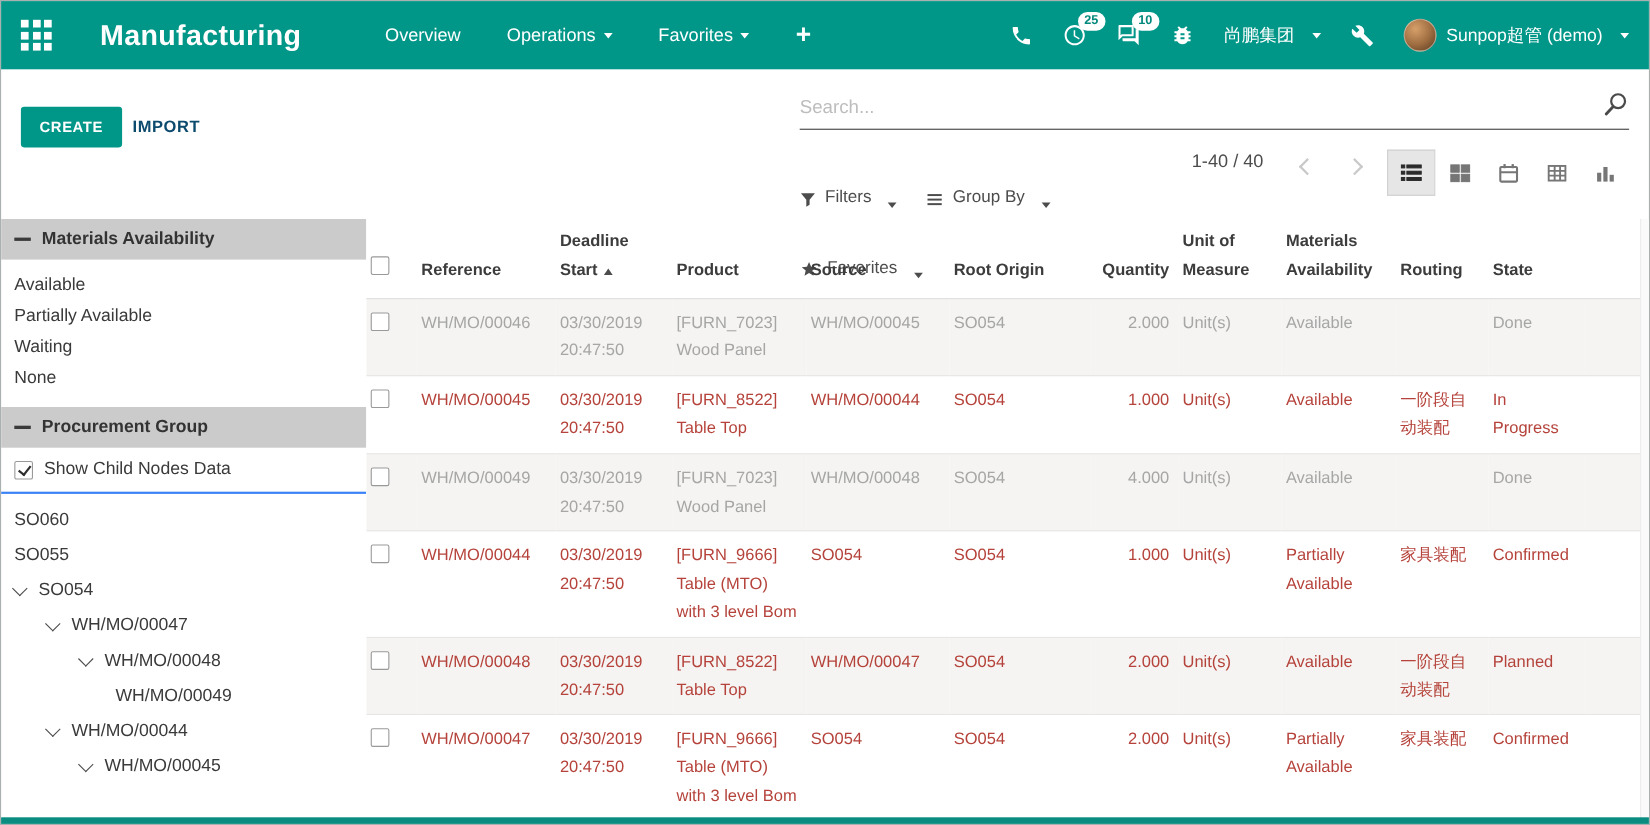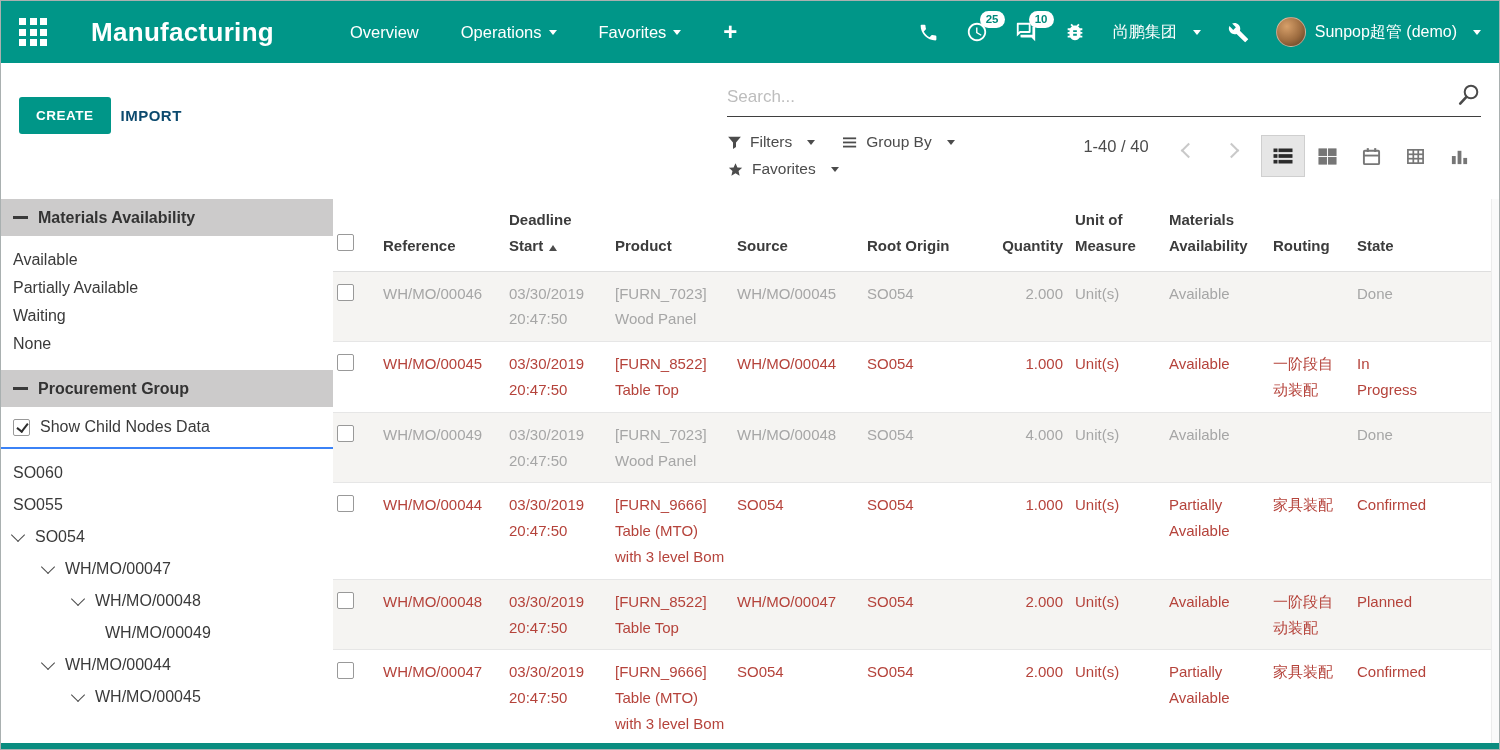--- a/index.html
+++ b/index.html
@@ -32,21 +32,21 @@
   .btn-create { background: #009688; color: #fff; border: none; font-size: 13.5px; font-weight: bold; padding: 11px 17px; border-radius: 3px; letter-spacing: .5px; cursor: pointer; font-family: inherit; }
   .btn-import { color: #0c4a6e; font-size: 15px; font-weight: bold; margin-left: 10px; letter-spacing: .5px; cursor: pointer; }
   .cp-right { flex: 1; }
   .search-wrap { display: flex; align-items: center; border-bottom: 1px solid #3f3f3f; padding-bottom: 5px; margin-top: 4px; }
   .search-input { flex: 1; border: none; outline: none; font-size: 17px; color: #333; font-family: inherit; background: transparent; }
   .search-input::placeholder { color: #bdbdbd; }
   .search-icon { flex: none; margin-left: 8px; cursor: pointer; }
   .filter-row { margin-top: 16px; display: flex; align-items: flex-start; }
   .facet-group { display: flex; flex-direction: column; gap: 9px; font-size: 15.5px; color: #4c4c4c; }
   .facet-line { display: flex; gap: 28px; }
-  .facet { display: flex; align-items: center; gap: 8px; cursor: pointer; white-space: nowrap; }
+  .facet { display: flex; align-items: flex-end; gap: 8px; cursor: pointer; white-space: nowrap; margin-top: 37px; }
   .facet svg { fill: #4c4c4c; }
   .pager { margin-left: auto; width: 78px; text-align: center; font-size: 16.5px; color: #4c4c4c; line-height: 1.65; }
   .pager-nav { display: flex; align-items: center; gap: 32px; margin: 12px 24px 0 28px; }
   .chev { width: 11px; height: 11px; border-right: 2.4px solid #c9c9c9; border-bottom: 2.4px solid #c9c9c9; cursor: pointer; }
   .chev.left { transform: rotate(135deg); }
   .chev.right { transform: rotate(-45deg); }
   .view-switcher { display: flex; margin-top: 2px; }
   .vs-btn { width: 44px; height: 42px; display: flex; align-items: center; justify-content: center; color: #767676; cursor: pointer; background: #fff; border: 1px solid transparent; }
   .vs-btn.active { background: #e6e6e6; border-color: #cfcfcf; color: #2b2b2b; }
   .vs-btn svg { fill: currentColor; stroke: currentColor; }

